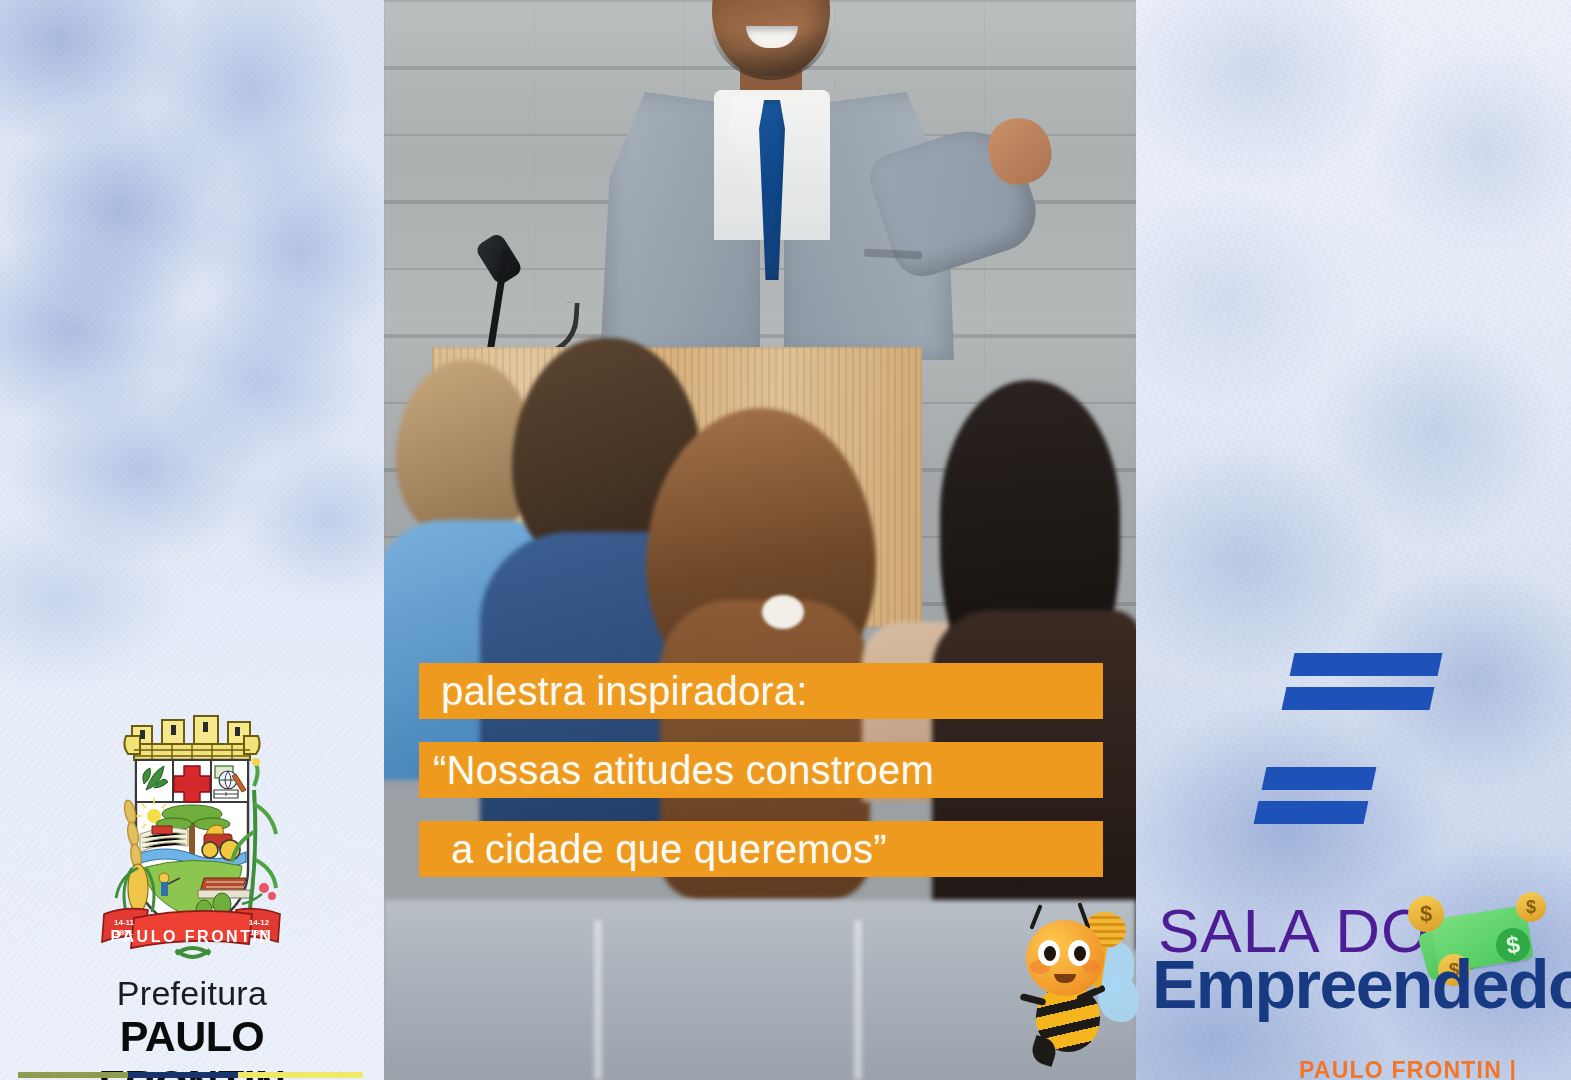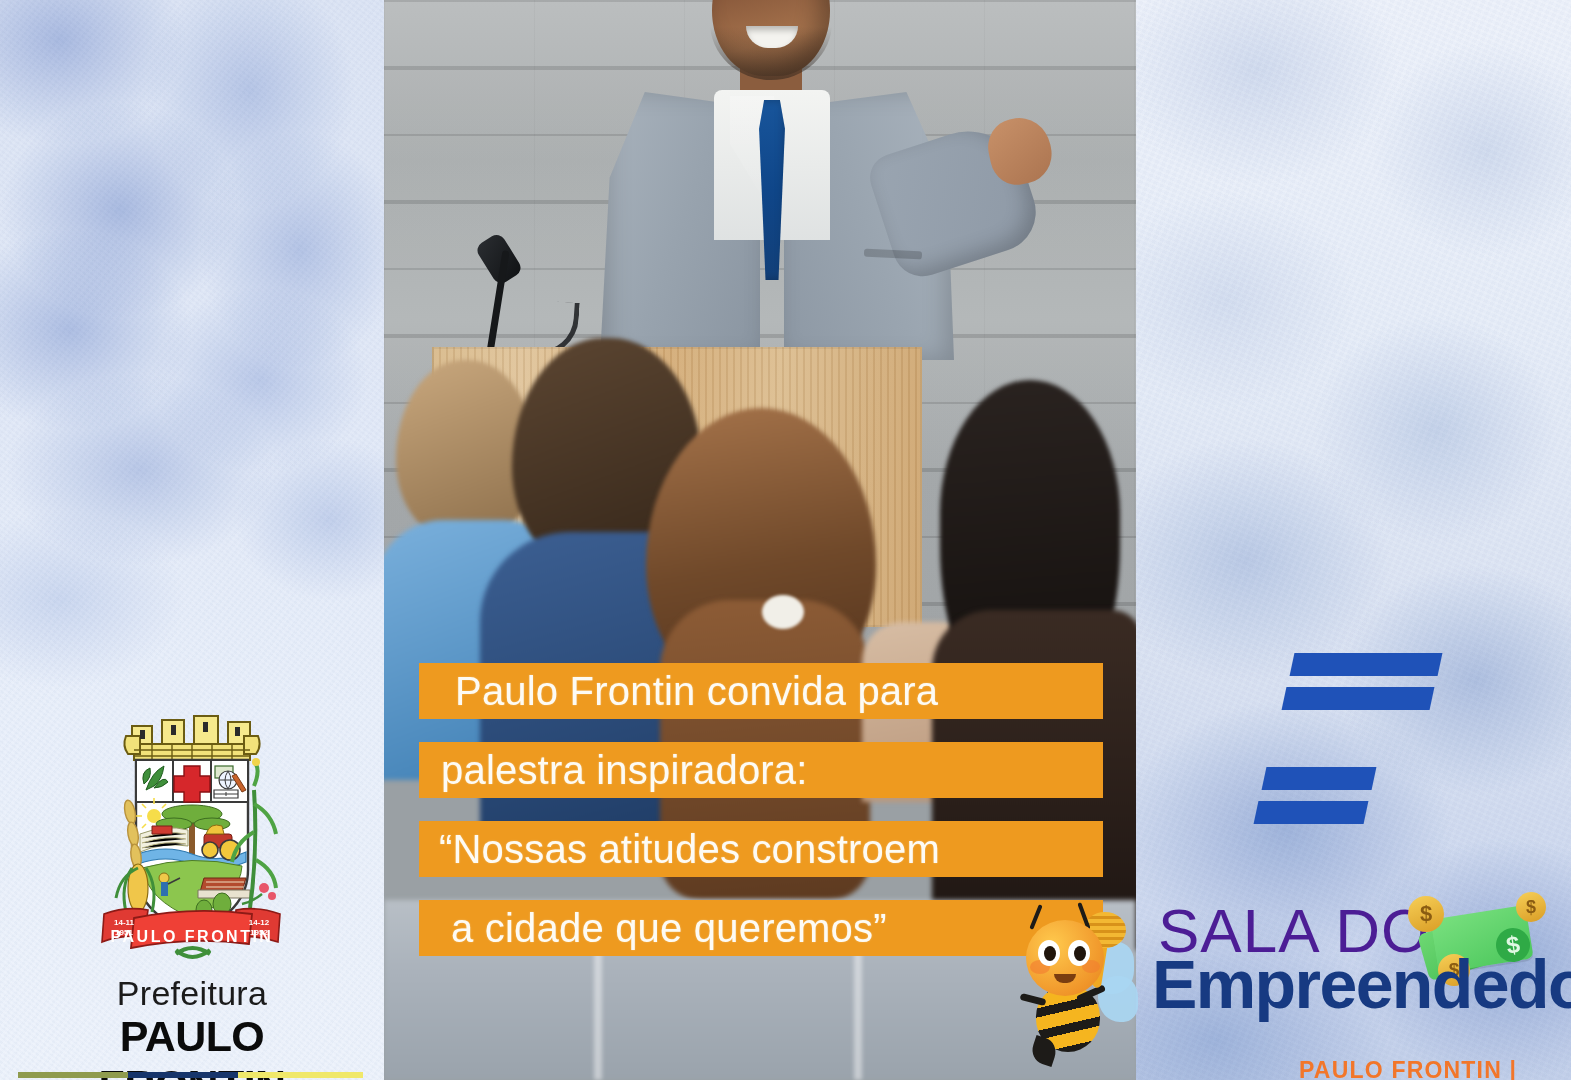--- a/index.html
+++ b/index.html
@@ -187,21 +187,21 @@
   .cap-line{
     background:#ee9a1f; color:#fdfbf4;
     font-size:40px; font-weight:400; letter-spacing:.2px;
     line-height:56px; height:56px; margin-bottom:23px;
     white-space:nowrap; overflow:visible;
     text-shadow:0 0 2px rgba(255,255,255,.35);
     font-family:"Liberation Sans",sans-serif;
   }
   .cap-line.l1{ padding-left:36px; }
   .cap-line.l2{ padding-left:22px; }
-  .cap-line.l3{ padding-left:20px; }
+  .cap-line.l3{ padding-left:14px; }
   .cap-line.l4{ padding-left:32px; margin-bottom:0; }
 
   
   .bee{ position:absolute; left:1012px; top:898px; width:124px; height:170px; }
   .bee-wingL{ position:absolute; left:76px; top:44px; width:46px; height:52px; background:#a9d6f2; border-radius:60% 40% 50% 50%; opacity:.92; }
   .bee-wingR{ position:absolute; left:86px; top:78px; width:40px; height:46px; background:#a9d6f2; border-radius:50% 50% 40% 60%; opacity:.92; }
   .bee-head{
     position:absolute; left:14px; top:22px; width:78px; height:76px;
     background:radial-gradient(circle at 34% 32%, #ffc94d, #f0962a 70%, #e4821c);
     border-radius:50%;
@@ -344,21 +344,20 @@
     <div class="aud3b"></div>
     <div class="scrunchie"></div>
     <div class="aud5"></div>
     <div class="aud aud4"></div>
     <div class="aud4b"></div>
     <div class="chairs"></div>
     <div class="chair-gap" style="left:210px"></div>
     <div class="chair-gap" style="left:470px"></div>
 
     <div style="position:absolute;left:35px;top:663px;width:684px;">
-      <div class="cap-line l1">Paulo Frontin convida para</div>
       <div class="cap-line l2">palestra inspiradora:</div>
       <div class="cap-line l3">“Nossas atitudes constroem</div>
       <div class="cap-line l4">a cidade que queremos”</div>
     </div>
   </div>
 
   <div class="bee">
     <div class="bee-wingL"></div>
     <div class="bee-wingR"></div>
     <div class="bee-body"></div>

